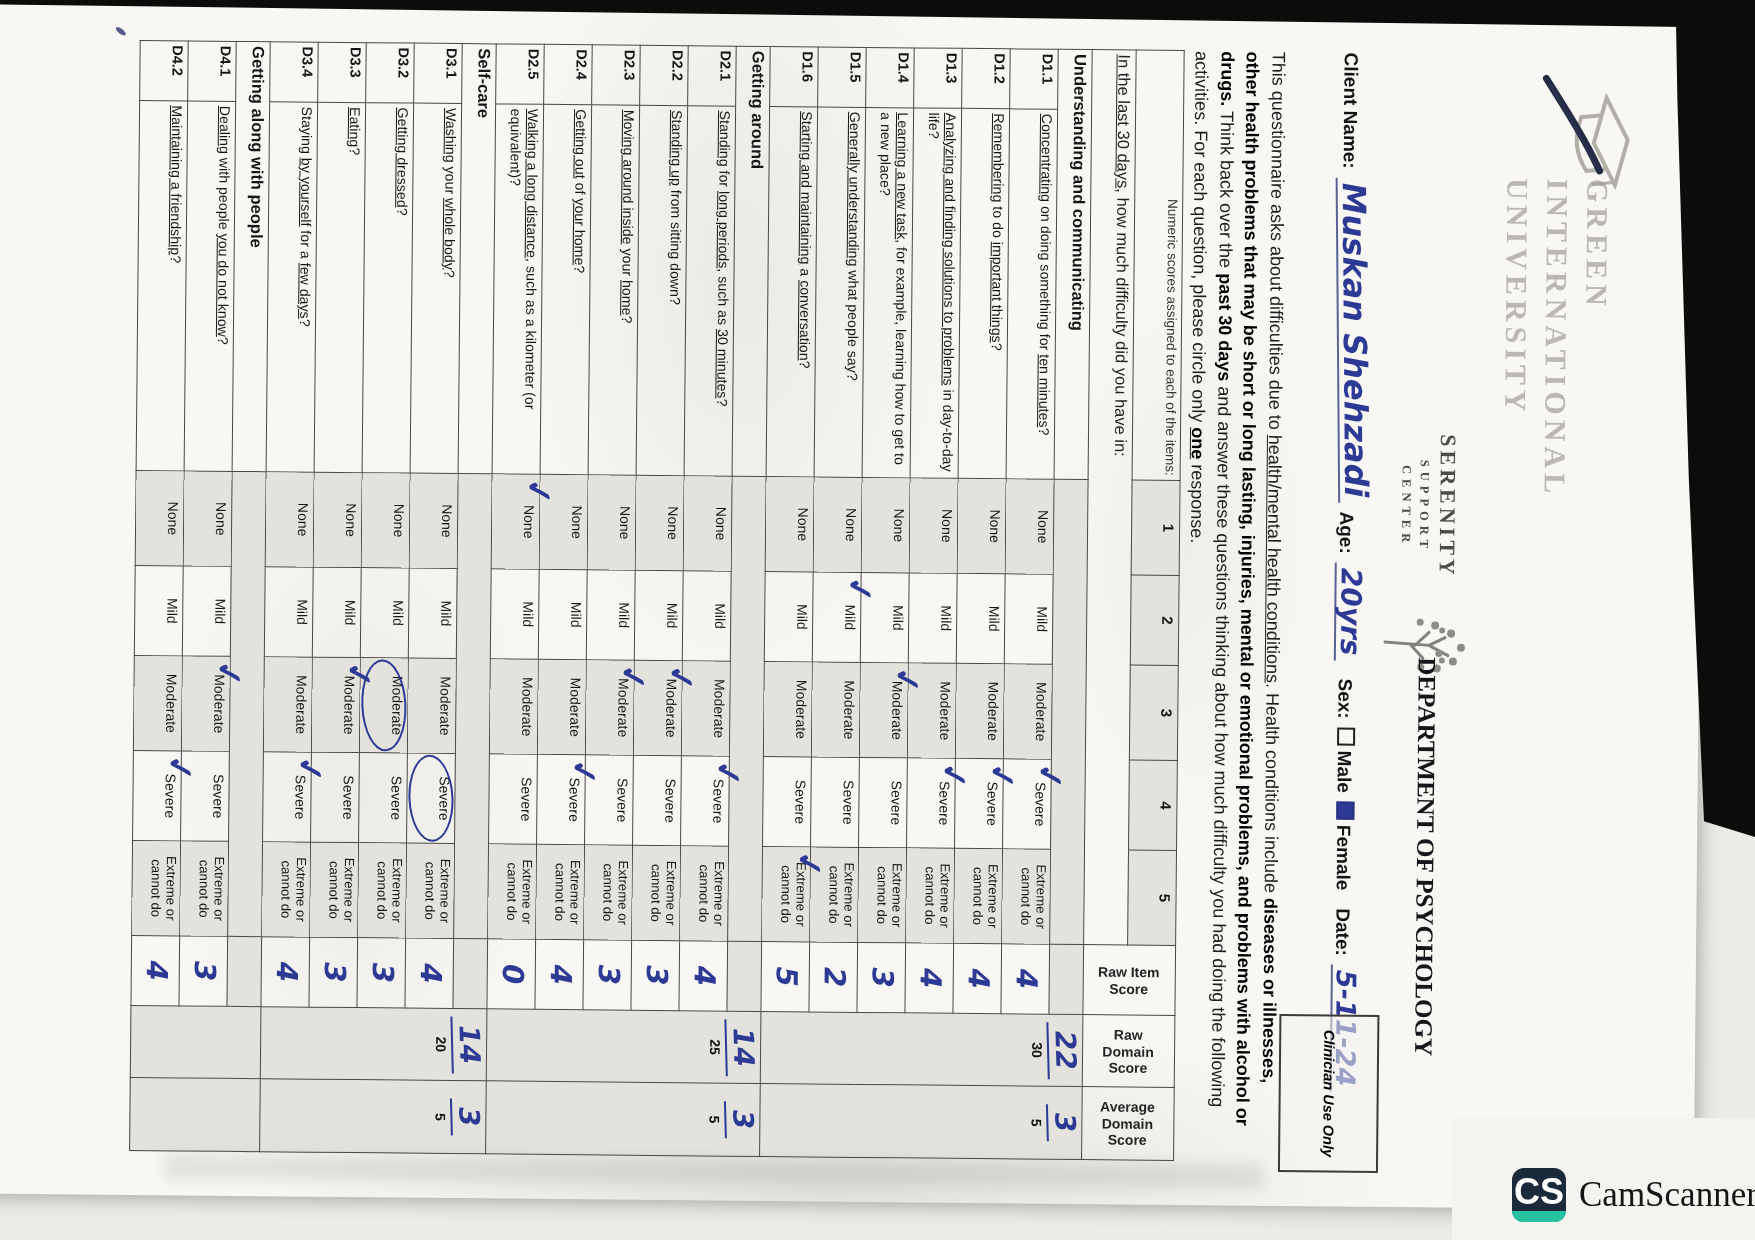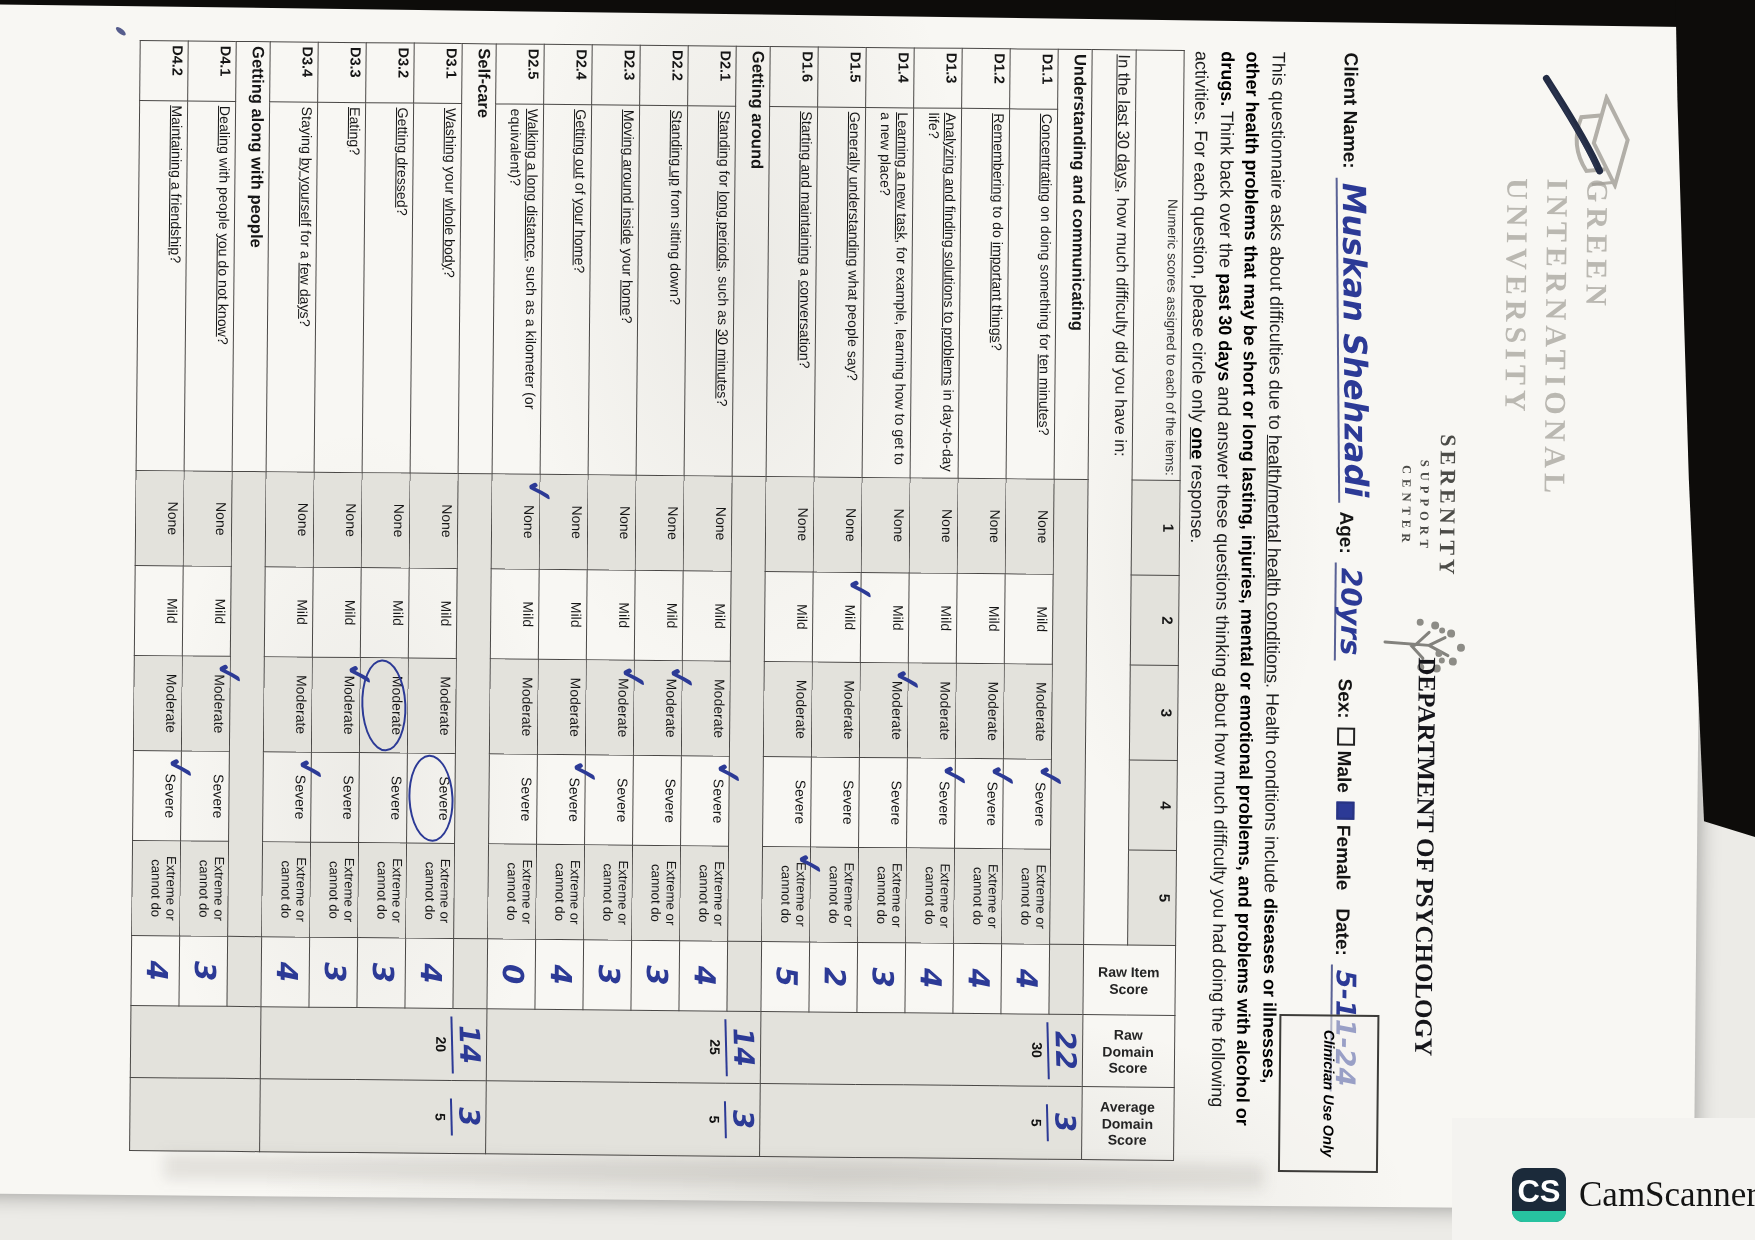--- a/index.html
+++ b/index.html
@@ -83,21 +83,21 @@
        font-family:"Liberation Sans",sans-serif;}
   .dom-cell{vertical-align:middle;text-align:center;}
   .dot{position:absolute;left:24px;top:1578px;width:5px;height:12px;background:#39427a;
        border-radius:50%;transform:rotate(38deg);opacity:.85;}
   
   .cam-backdrop{position:absolute;left:1452px;top:1118px;width:303px;height:122px;
        background:#f4f3f0;z-index:40;}
   .cam{position:absolute;left:1512px;top:1168px;display:flex;align-items:center;gap:13px;z-index:50;}
   .cs-icon{width:54px;height:54px;border-radius:12px;background:#1b2a3a;position:relative;
        display:flex;align-items:center;justify-content:center;}
-  .cs-icon span{color:#fff;font-weight:700;font-size:31px;margin-top:-6px;
+  .cs-icon span{color:#fff;font-weight:700;font-size:36px;margin-top:-6px;
        font-family:"Liberation Sans",sans-serif;}
   .cs-icon::after{content:"";position:absolute;left:0;right:0;bottom:0;height:11px;
        background:#27c2a0;border-radius:0 0 12px 12px;}
   .cam-name{font-family:"Liberation Serif",serif;font-size:35px;color:#141414;}
 </style>
 </head>
 <body>
 
 <div class="canvas">
 

